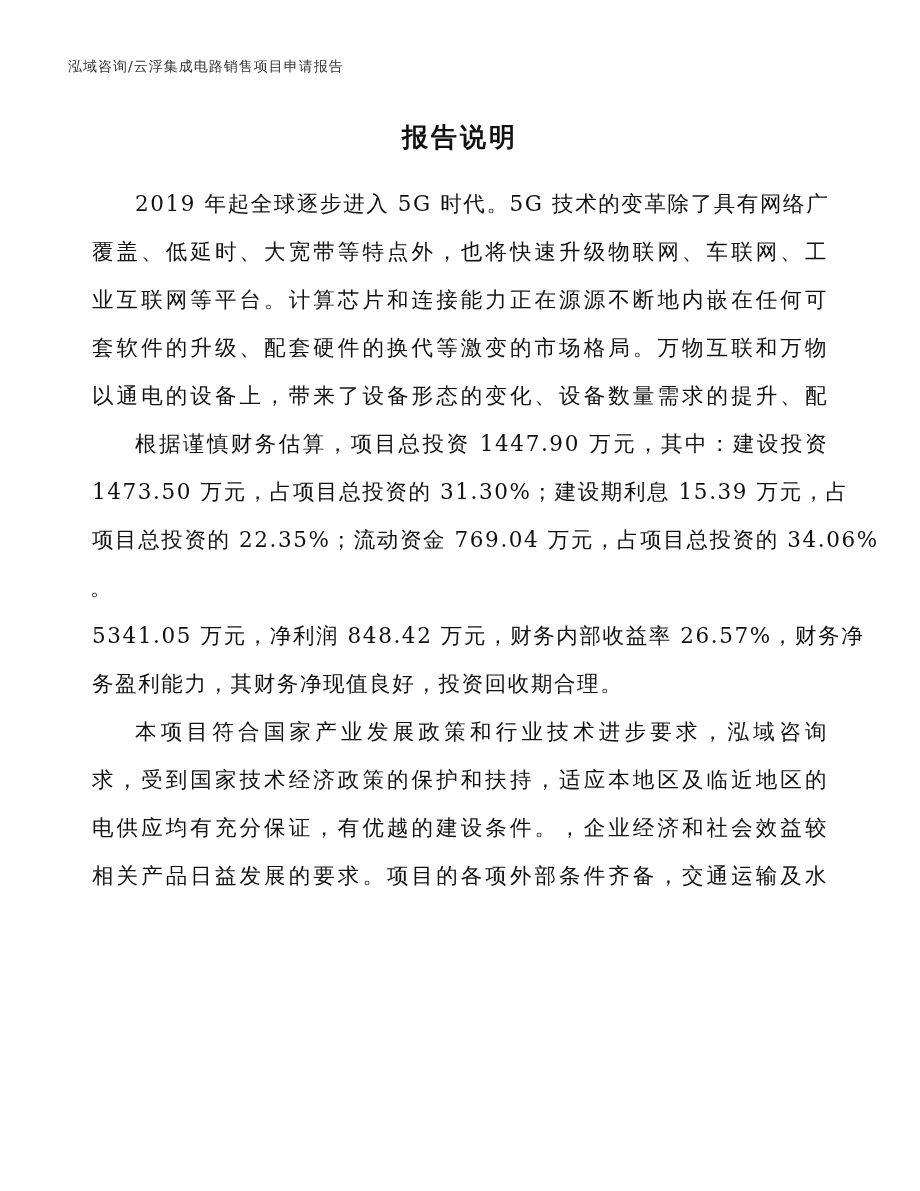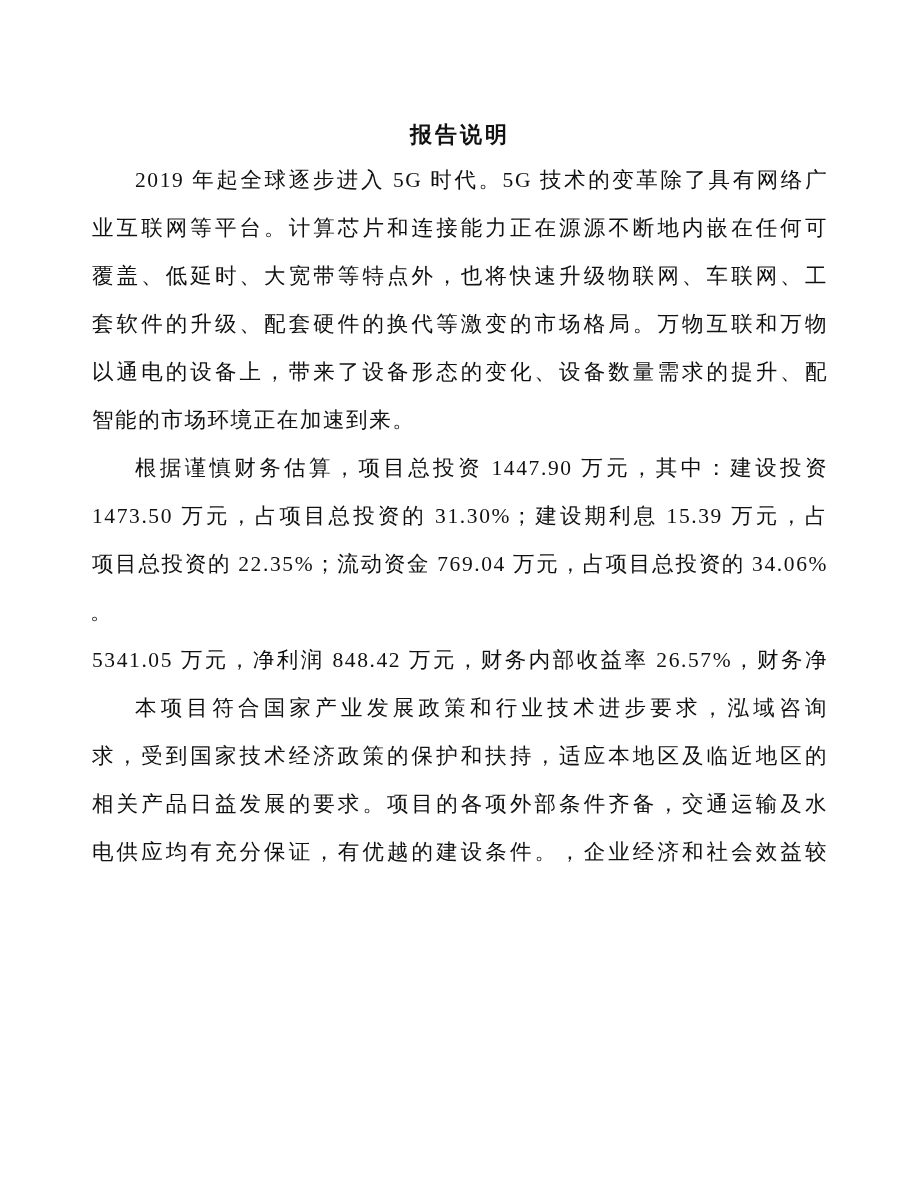--- a/index.html
+++ b/index.html
@@ -33,30 +33,29 @@
       white-space: nowrap;
     }
     .doc-title {
       position: absolute;
       left: 0;
       width: 920px;
       top: 120px;
       text-align: center;
       font-family: "DejaVu Sans", "Liberation Sans", sans-serif;
       font-weight: bold;
-      font-size: 22px;
+      font-size: 26px;
       letter-spacing: 3px;
       color: #111111;
     }
     .body {
       position: absolute;
       left: 92px;
-      top: 156px;
+      top: 180px;
       width: 736px;
-      font-family: Liberation Serif, serif;
     }
     .para {
       margin: 0;
     }
     .line {
       display: block;
       height: 48px;
       line-height: 48px;
       font-size: 21.5px;
       white-space: nowrap;
@@ -75,46 +74,47 @@
       text-align-last: left;
       padding-left: 0;
       margin-left: -2px;
     }
   </style>
 </head>
 <body>
 
 <div class="page">
 
+  <div class="running-header">泓域咨询/云浮集成电路销售项目申请报告</div>
 
   <div class="doc-title">报告说明</div>
 
   <div class="body">
 
     <div class="para">
       <span class="line first">2019 年起全球逐步进入 5G 时代。5G 技术的变革除了具有网络广</span>
+      <span class="line">覆盖、低延时、大宽带等特点外，也将快速升级物联网、车联网、工</span>
       <span class="line">业互联网等平台。计算芯片和连接能力正在源源不断地内嵌在任何可</span>
-      <span class="line">覆盖、低延时、大宽带等特点外，也将快速升级物联网、车联网、工</span>
       <span class="line">套软件的升级、配套硬件的换代等激变的市场格局。万物互联和万物</span>
       <span class="line">以通电的设备上，带来了设备形态的变化、设备数量需求的提升、配</span>
-      <span class="line last">智能的市场环境正在加速到来。</span>
     </div>
 
     <div class="para">
       <span class="line first">根据谨慎财务估算，项目总投资 1447.90 万元，其中：建设投资</span>
       <span class="line">1473.50 万元，占项目总投资的 31.30%；建设期利息 15.39 万元，占</span>
       <span class="line">项目总投资的 22.35%；流动资金 769.04 万元，占项目总投资的 34.06%</span>
       <span class="line tail">。</span>
     </div>
 
     <div class="para">
       <span class="line">5341.05 万元，净利润 848.42 万元，财务内部收益率 26.57%，财务净</span>
+      <span class="line last">务盈利能力，其财务净现值良好，投资回收期合理。</span>
     </div>
 
     <div class="para">
       <span class="line first">本项目符合国家产业发展政策和行业技术进步要求，泓域咨询</span>
       <span class="line">求，受到国家技术经济政策的保护和扶持，适应本地区及临近地区的</span>
+      <span class="line">电供应均有充分保证，有优越的建设条件。，企业经济和社会效益较</span>
       <span class="line">相关产品日益发展的要求。项目的各项外部条件齐备，交通运输及水</span>
-      <span class="line">电供应均有充分保证，有优越的建设条件。，企业经济和社会效益较</span>
     </div>
 
   </div>
 </div>
 
 </body></html>

